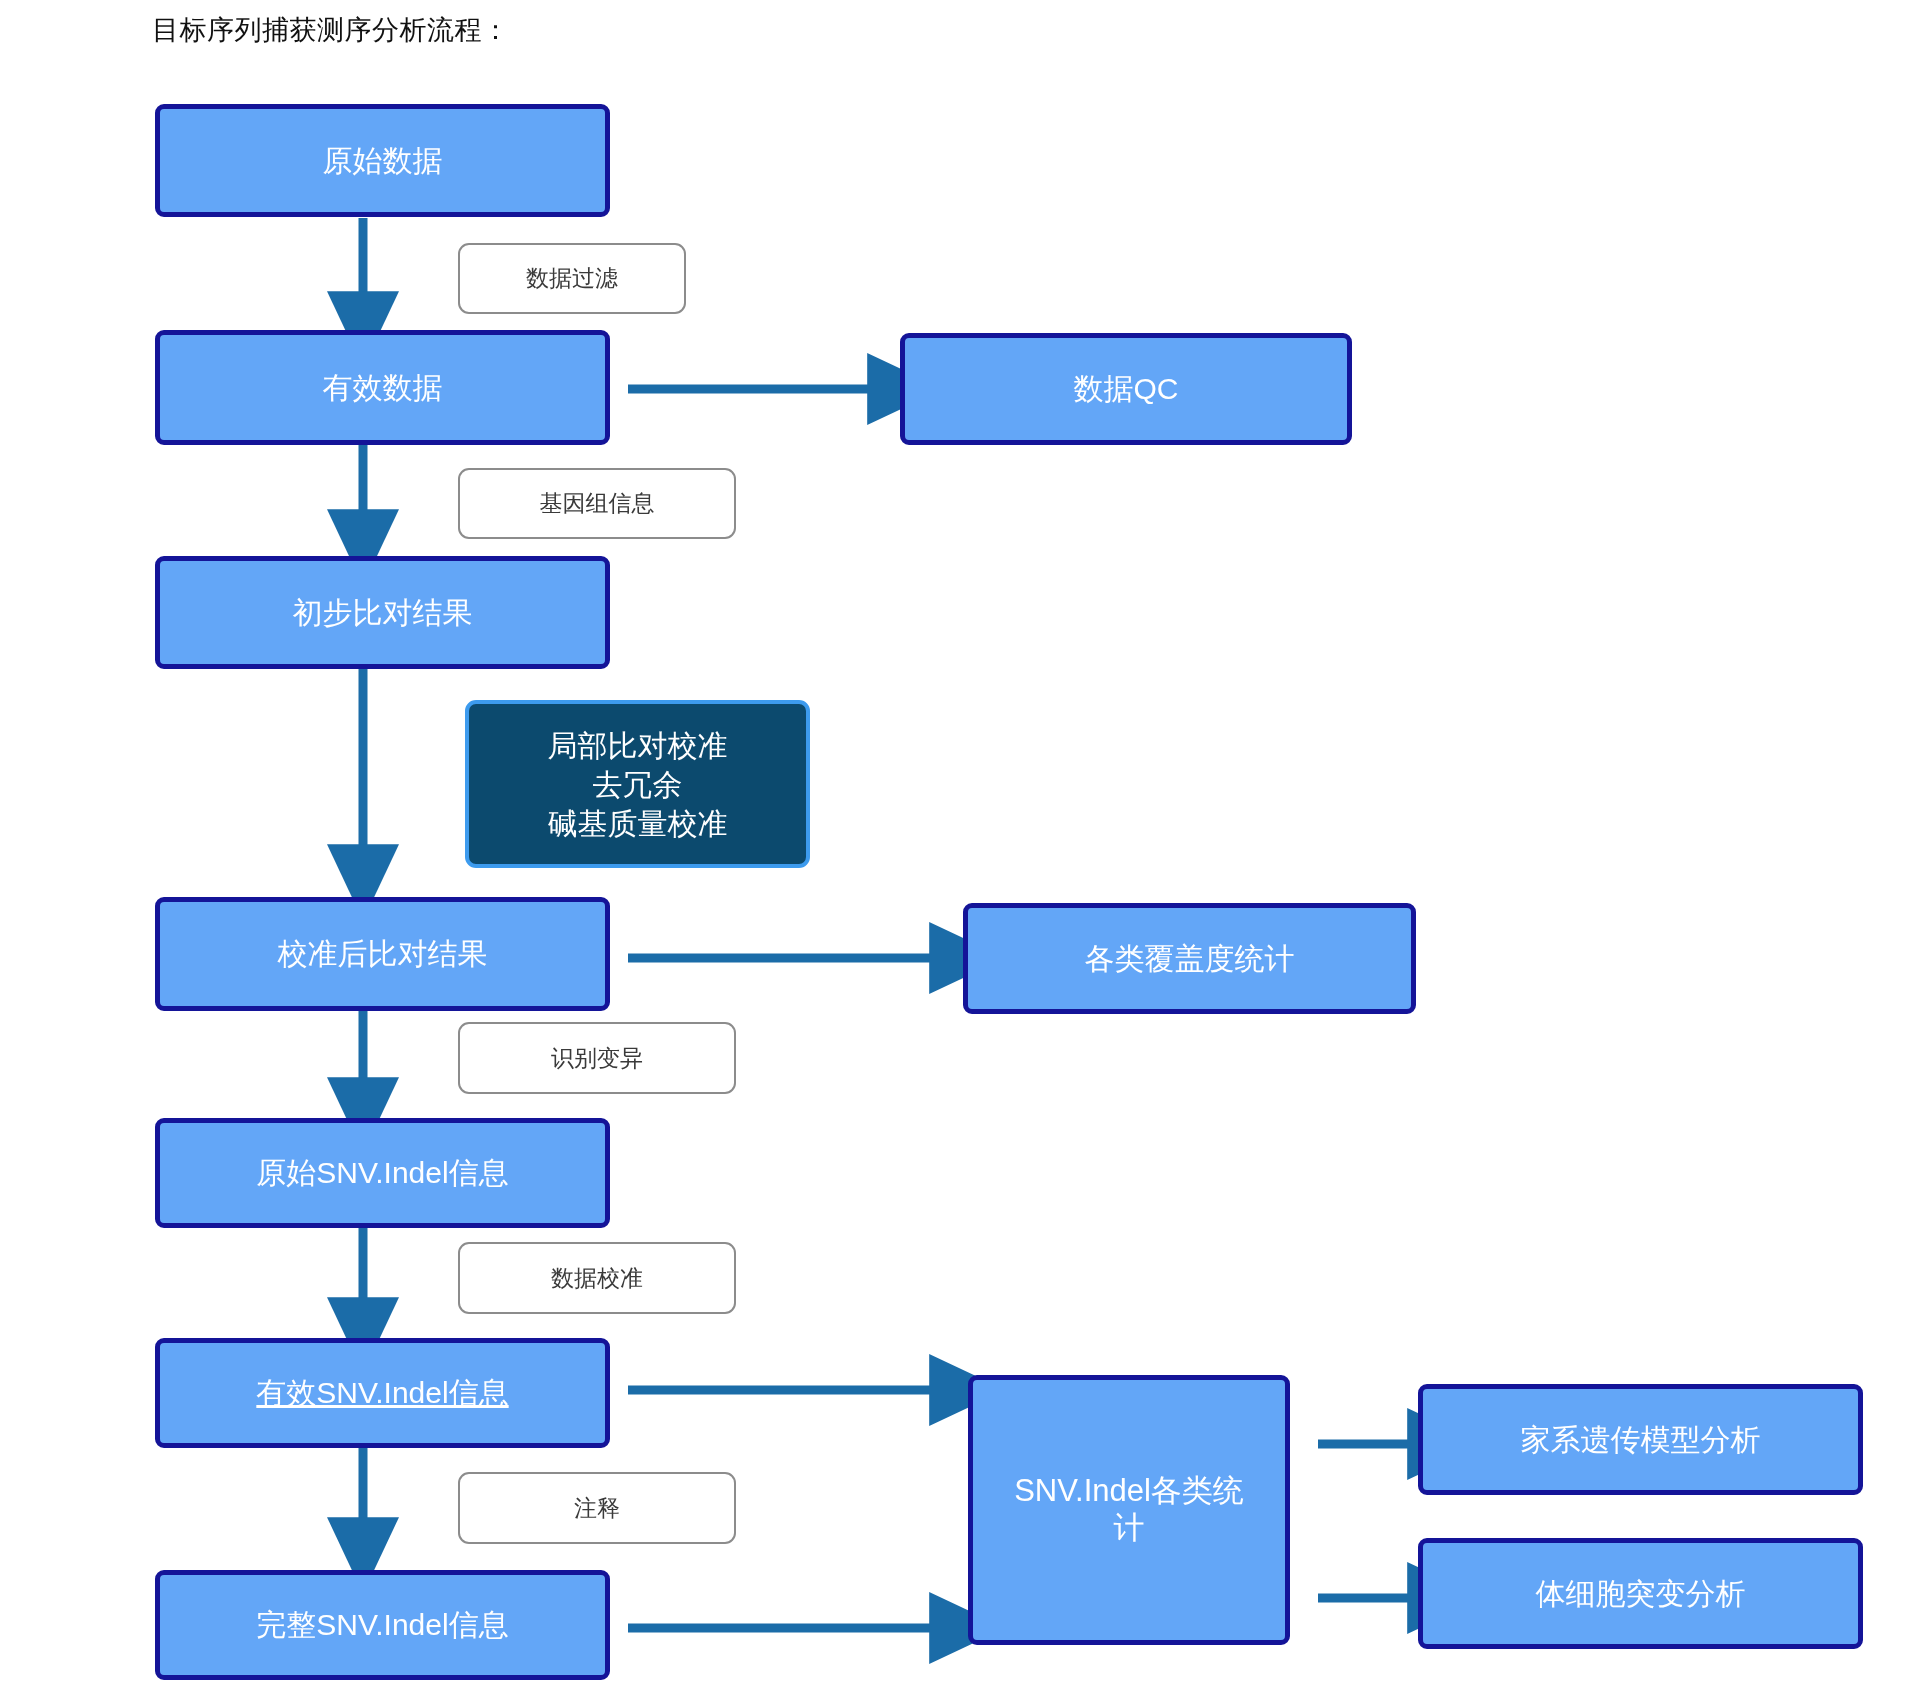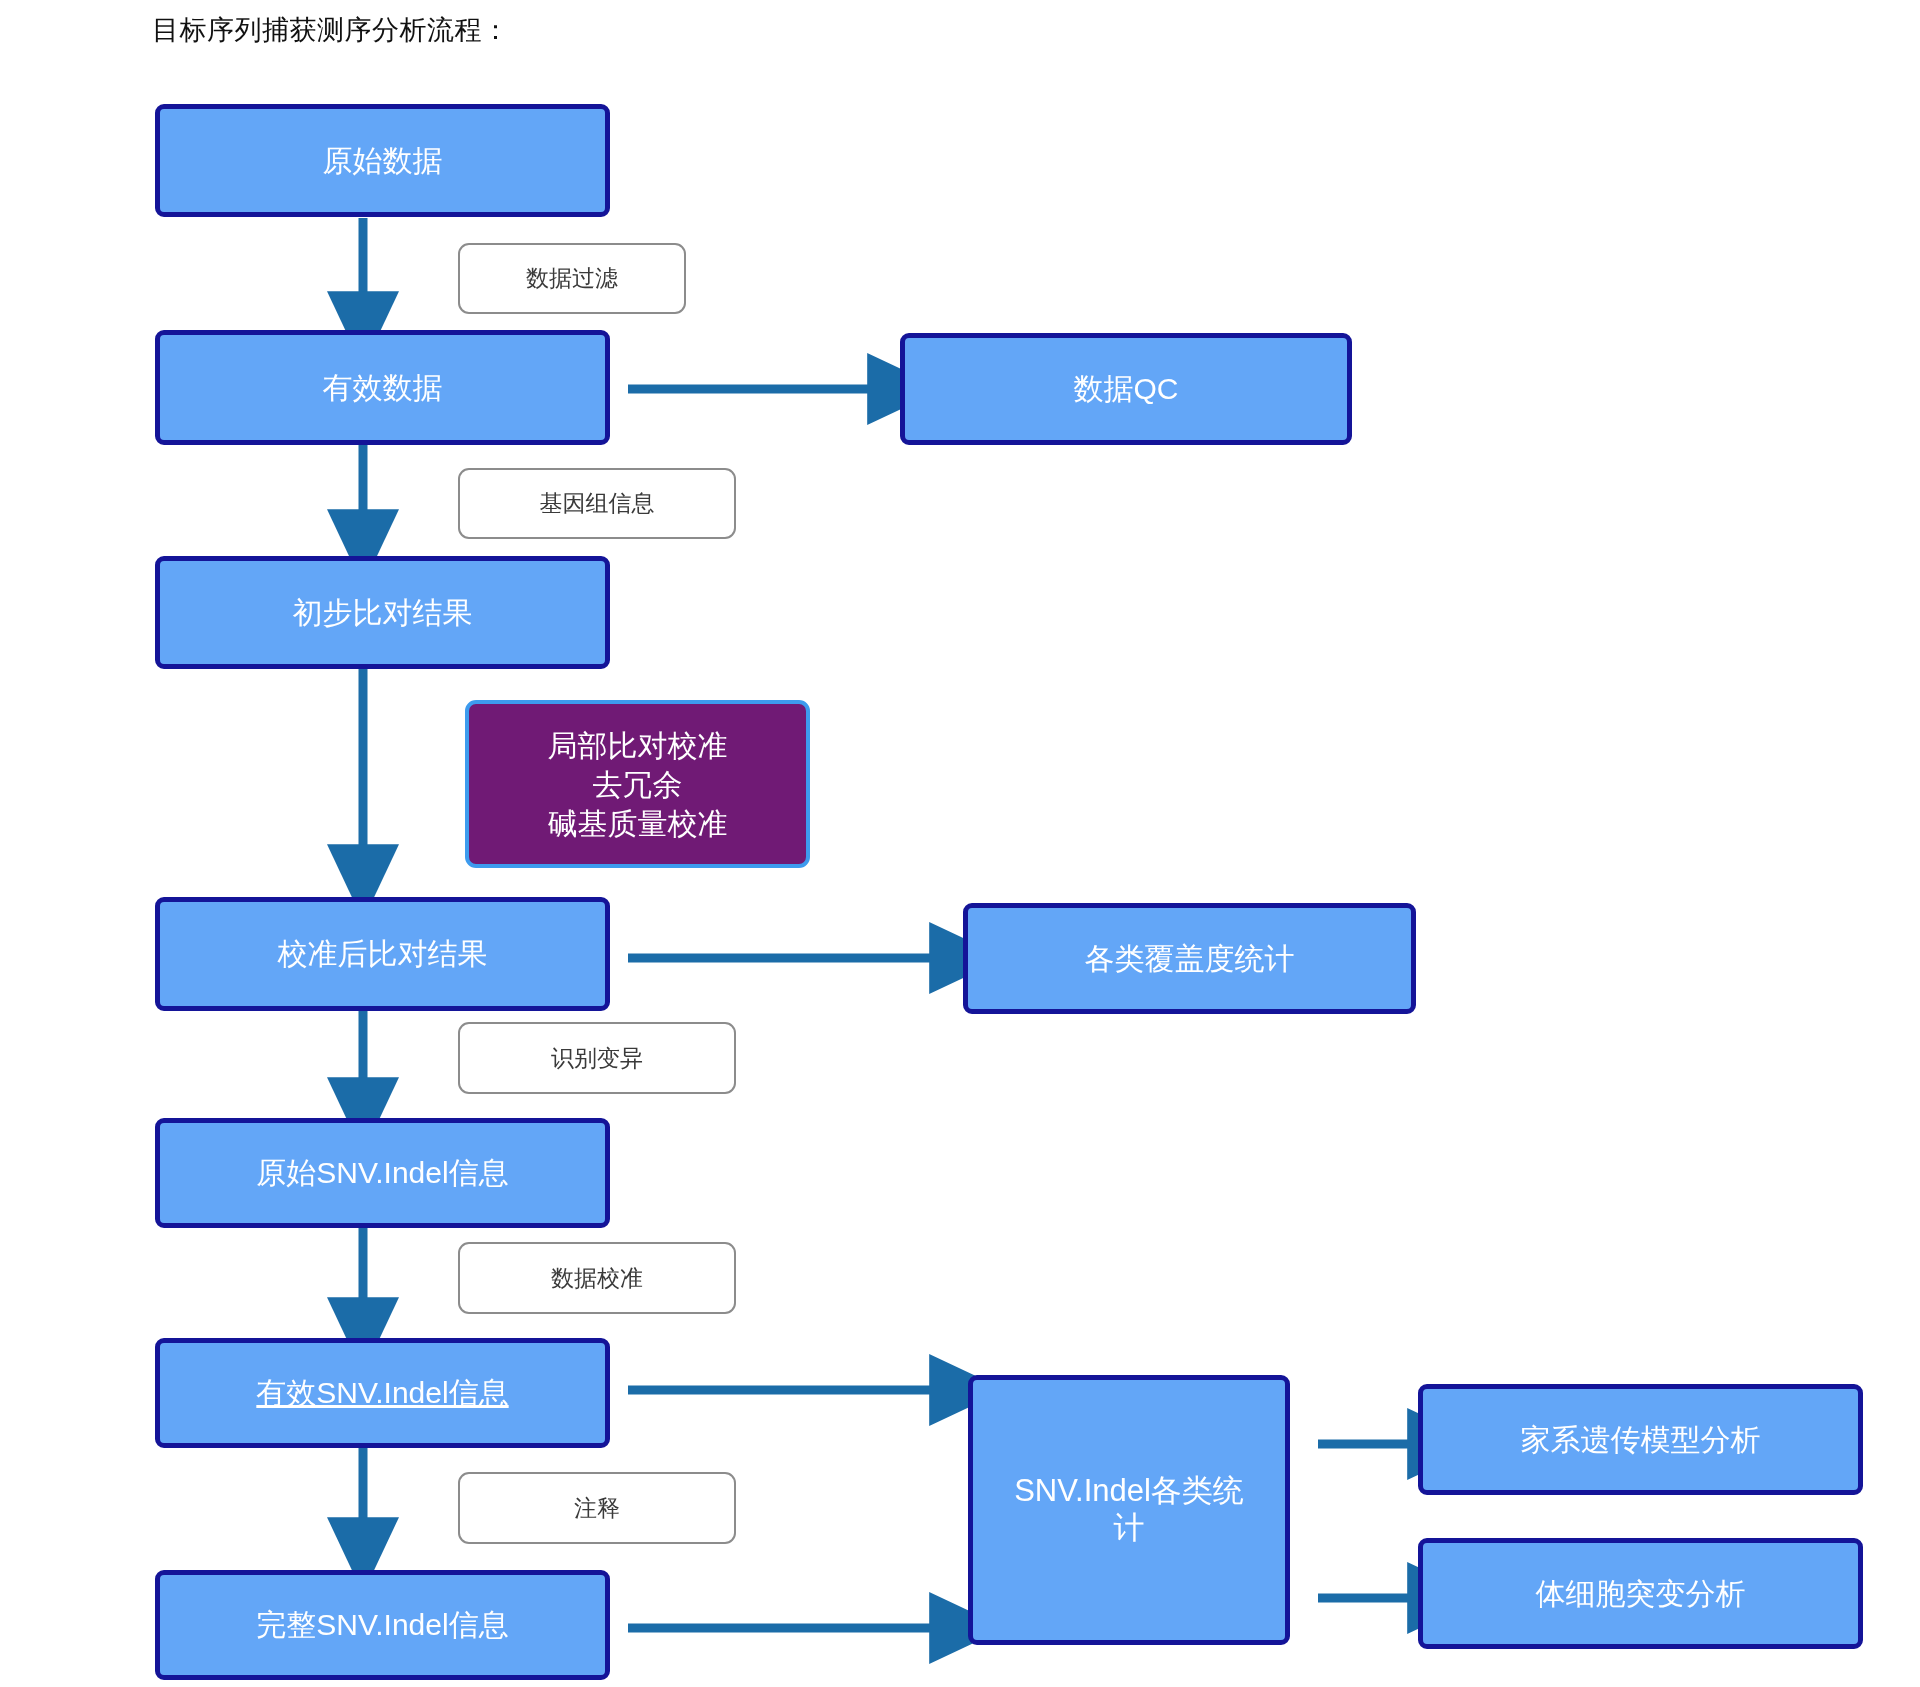--- a/index.html
+++ b/index.html
@@ -47,21 +47,21 @@
     display: flex;
     align-items: center;
     justify-content: center;
     text-align: center;
     padding: 0 10px;
   }
   
   .node.process {
     border: 4px solid #3D9BEE;
     border-radius: 11px;
-    background: #701a75;
+    background: #0c4a6e;
   }
   
   .chip {
     position: absolute;
     box-sizing: border-box;
     background: #ffffff;
     border: 2px solid #8C8C8C;
     border-radius: 11px;
     color: #3A3A3A;
     font-size: 23px;

